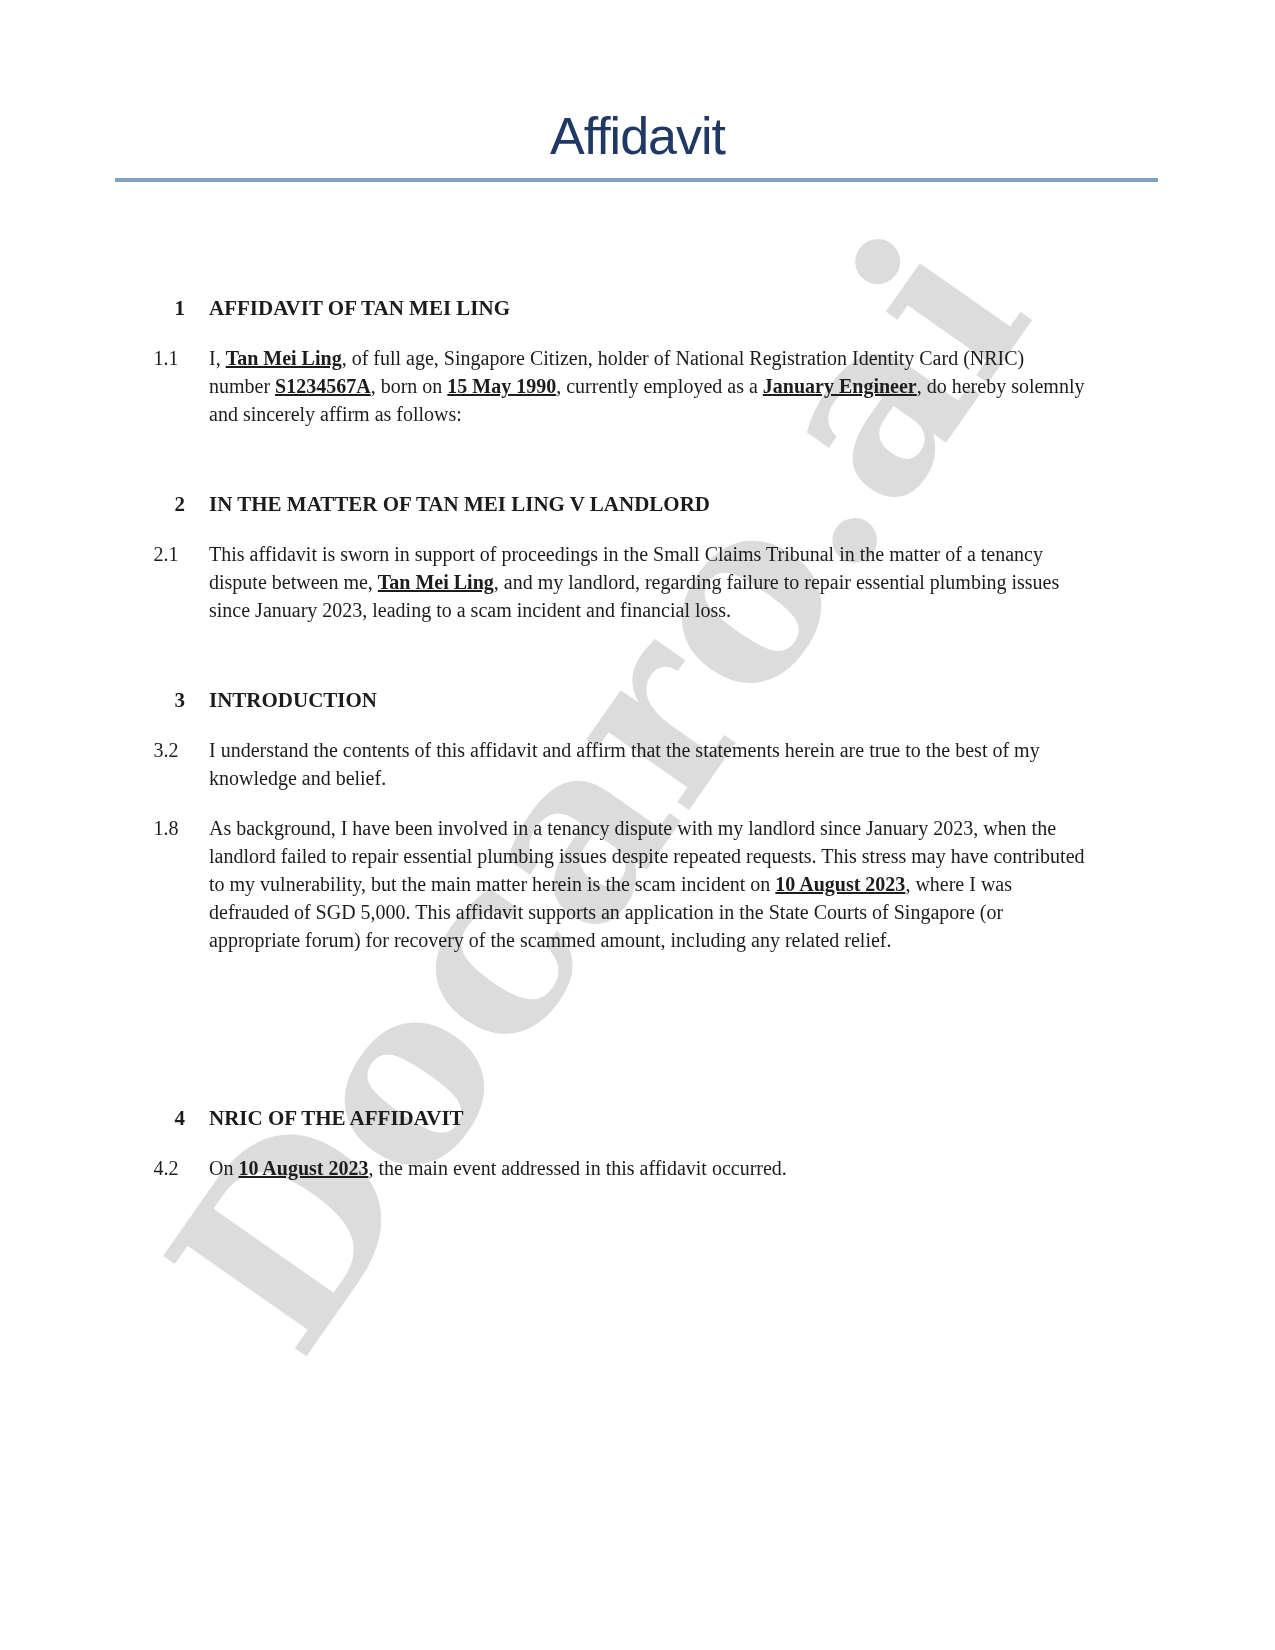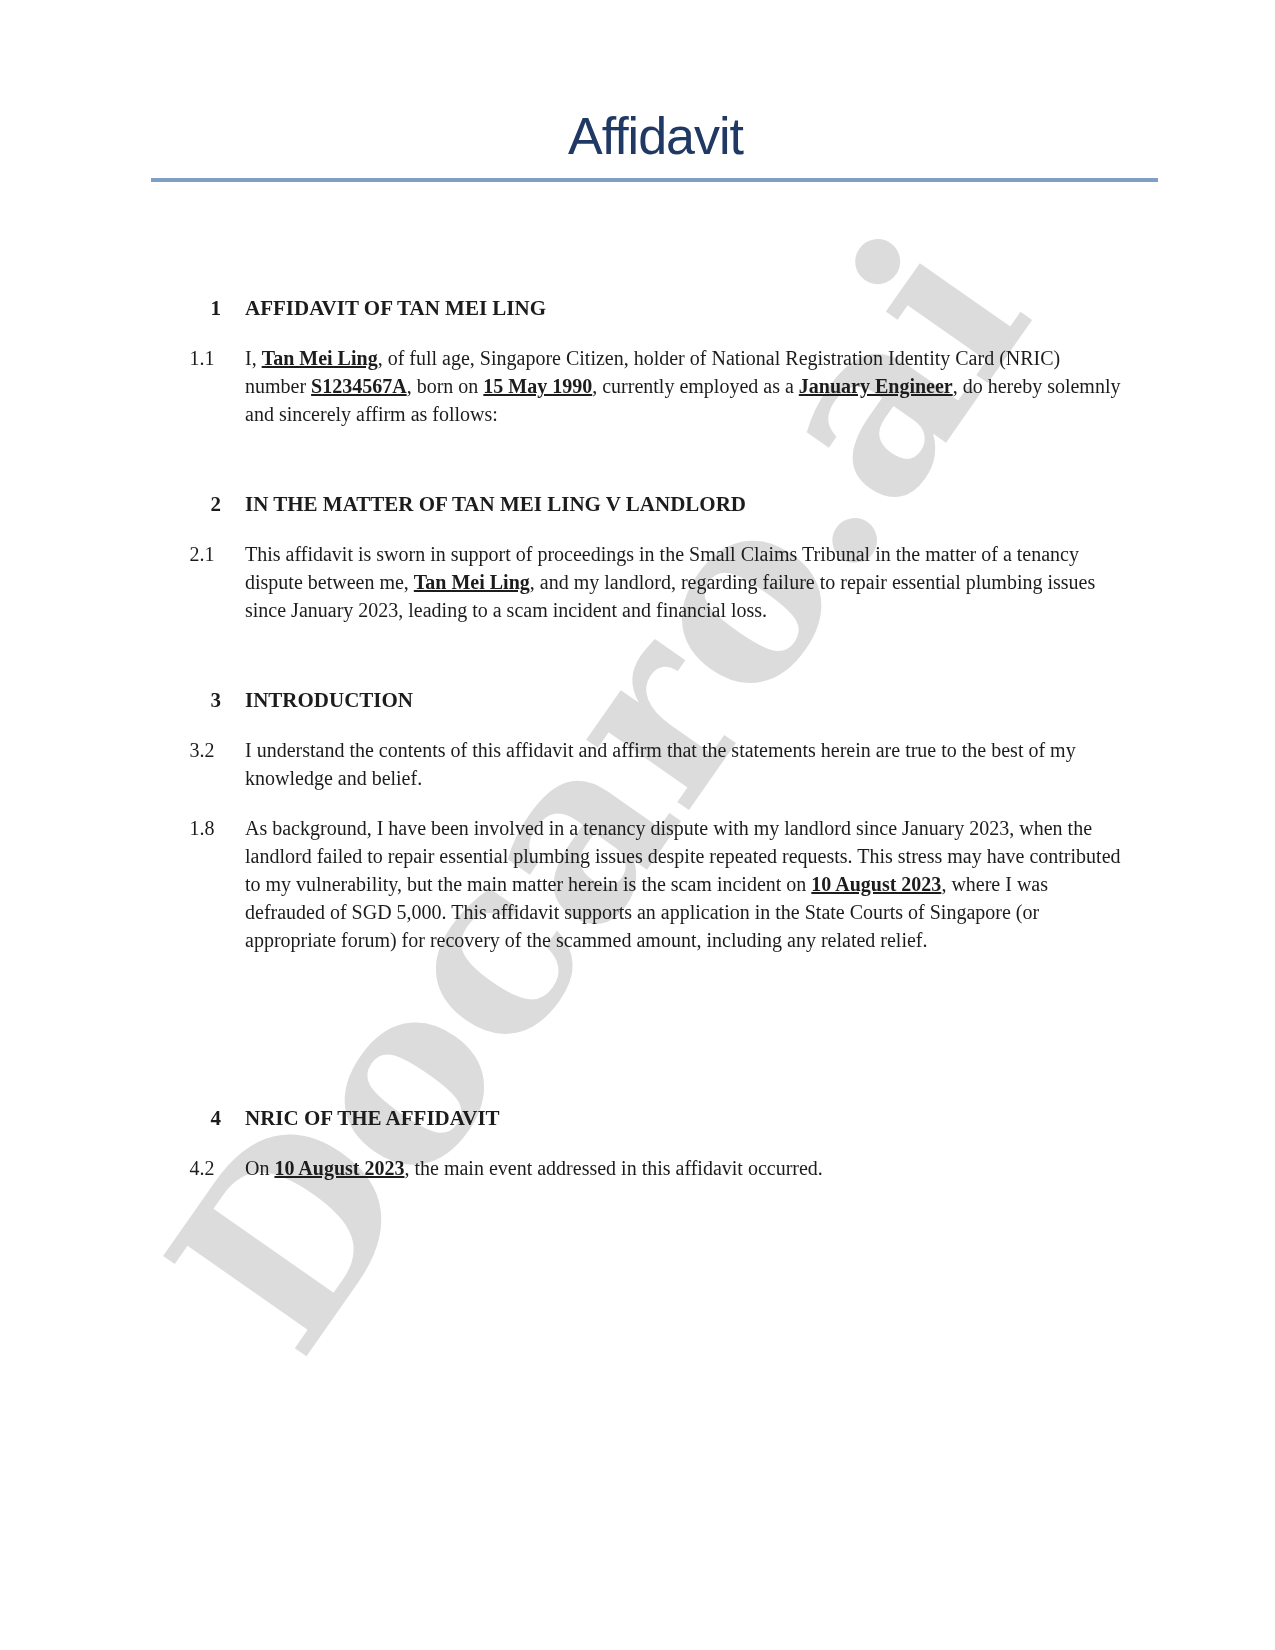--- a/index.html
+++ b/index.html
@@ -24,21 +24,20 @@
     font-size: 240px;
     color: #dcdcdc;
     white-space: nowrap;
     z-index: 0;
     user-select: none;
   }
 
   .page-content {
     position: relative;
     z-index: 1;
-    margin-left: 36px;
   }
 
   .title-block {
     padding-top: 104px;
     text-align: center;
   }
   .page-title {
     font-family: "Liberation Sans", sans-serif;
     font-size: 52px;
     line-height: 1.25;

